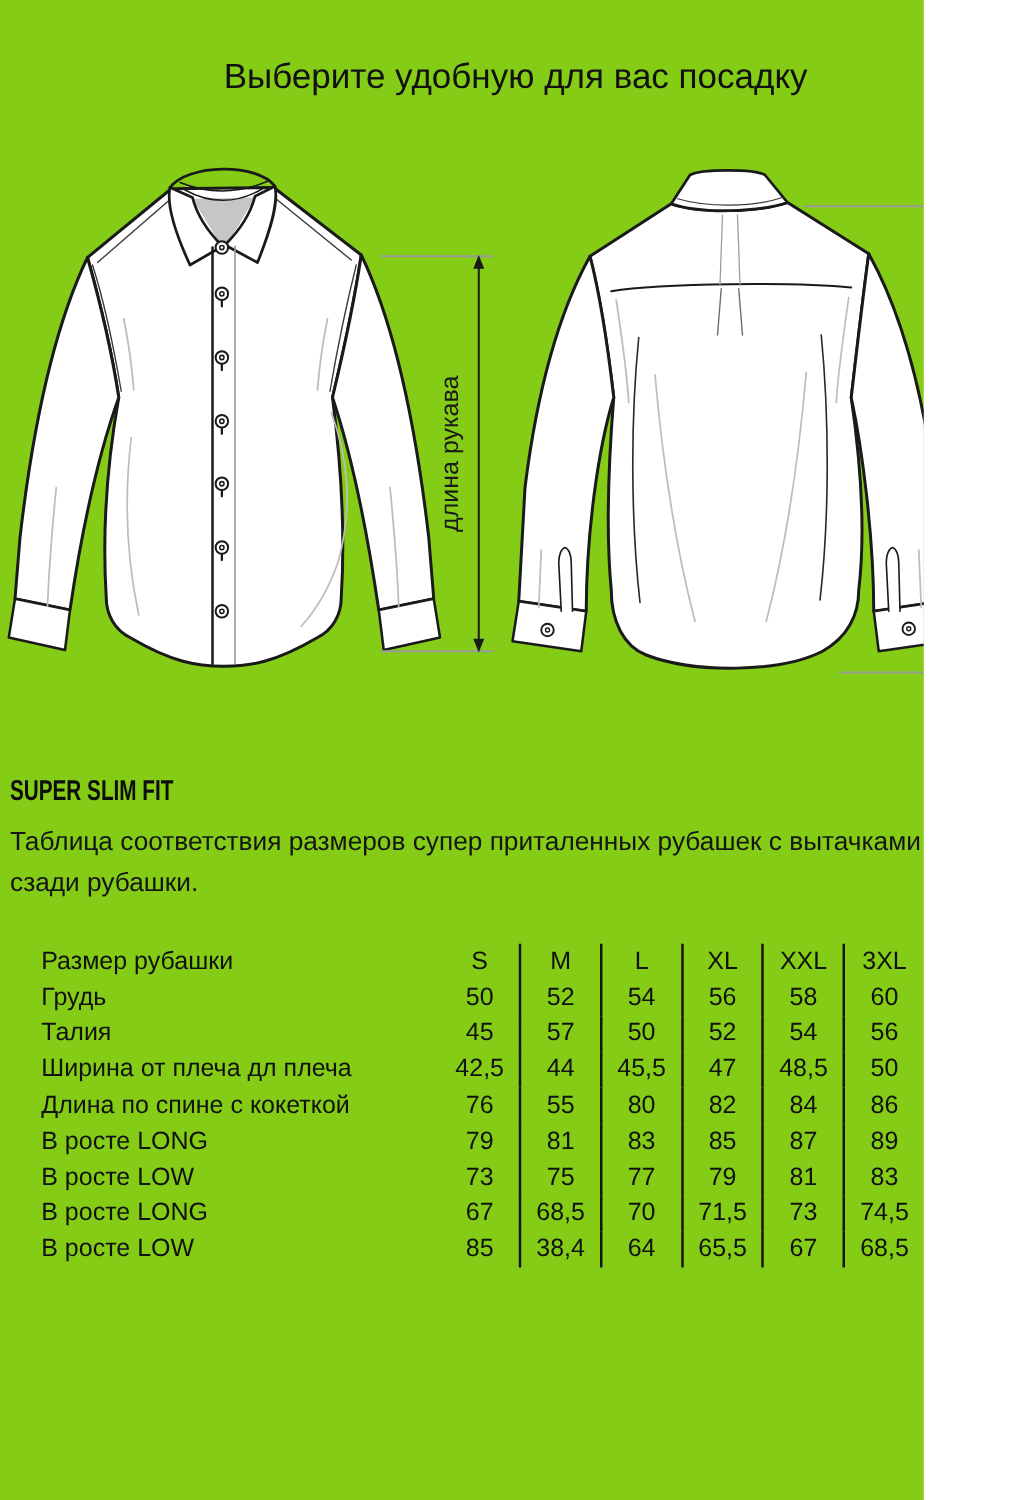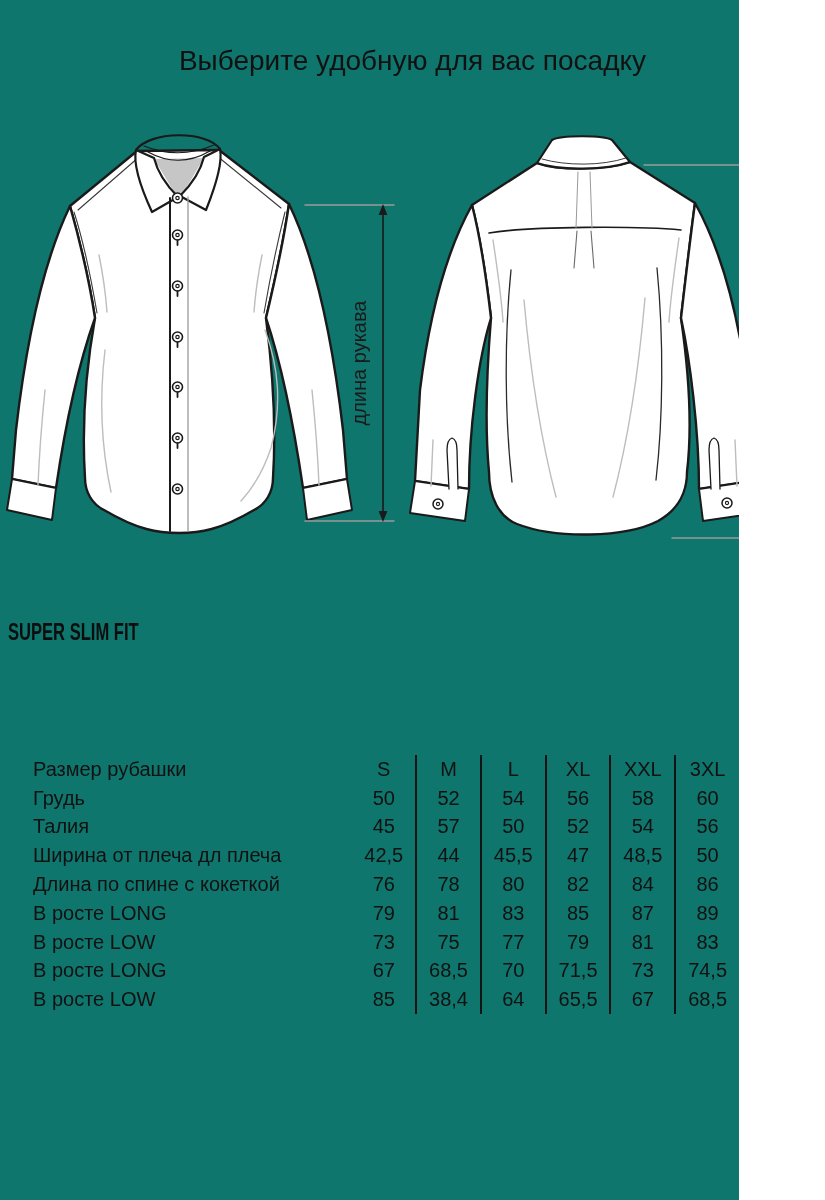--- a/index.html
+++ b/index.html
@@ -1,16 +1,16 @@
 <!DOCTYPE html>
 <html><head>
 <meta charset="utf-8">
 <style>
   html,body{margin:0;padding:0;background:#fff;}
-  .page{position:relative;width:739px;height:1200px;background:#0f766e;overflow:hidden;
+  .page{position:relative;width:739px;height:1200px;background:#84cc16;overflow:hidden;
         font-family:"Liberation Sans",sans-serif;color:#1a1a1a;}
   .title{position:absolute;top:44px;left:0;width:825px;text-align:center;
          font-size:28px;line-height:34px;color:#111;}
   .diagram-svg{position:absolute;top:0;left:0;width:825px;height:1200px;}
   .fit-heading{position:absolute;left:8px;top:619px;font-size:23px;font-weight:bold;
                letter-spacing:0;transform:scaleX(0.72);transform-origin:left center;
                white-space:nowrap;color:#0d0d0d;}
   .fit-desc{position:absolute;left:8px;top:658px;width:800px;font-size:21px;
             line-height:32.5px;color:#151515;}
   table.size-table{position:absolute;left:33px;top:755px;border-collapse:collapse;
@@ -160,20 +160,24 @@
       <path d="M672,538 H819" stroke="#9a9a9a" stroke-width="1.5"></path>
       <path d="M806,175 V529" stroke="#1a1a1a" stroke-width="1.6"></path>
       <polygon points="806,166 801.6,177 810.4,177" fill="#1a1a1a"></polygon>
       <polygon points="806,538 801.6,527 810.4,527" fill="#1a1a1a"></polygon>
       <text x="787" y="363" transform="rotate(-90 787 363)" text-anchor="middle" font-size="20" fill="#1a1a1a">длина спины</text>
     </g>
   </svg>
 
   <div class="fit-heading">SUPER SLIM FIT</div>
 
+  <div class="fit-desc">
+    <div>Таблица соответствия размеров супер приталенных рубашек с вытачками</div>
+    <div>сзади рубашки.</div>
+  </div>
 
   <table class="size-table">
     <tbody>
       <tr>
         <td class="lbl">Размер рубашки</td>
         <td class="v">S</td>
         <td class="v">M</td>
         <td class="v">L</td>
         <td class="v">XL</td>
         <td class="v">XXL</td>
@@ -202,21 +206,21 @@
         <td class="v">42,5</td>
         <td class="v">44</td>
         <td class="v">45,5</td>
         <td class="v">47</td>
         <td class="v">48,5</td>
         <td class="v">50</td>
       </tr>
       <tr>
         <td class="lbl">Длина по спине с кокеткой</td>
         <td class="v">76</td>
-        <td class="v">78</td>
+        <td class="v">55</td>
         <td class="v">80</td>
         <td class="v">82</td>
         <td class="v">84</td>
         <td class="v">86</td>
       </tr>
       <tr>
         <td class="lbl">В росте LONG</td>
         <td class="v">79</td>
         <td class="v">81</td>
         <td class="v">83</td>

